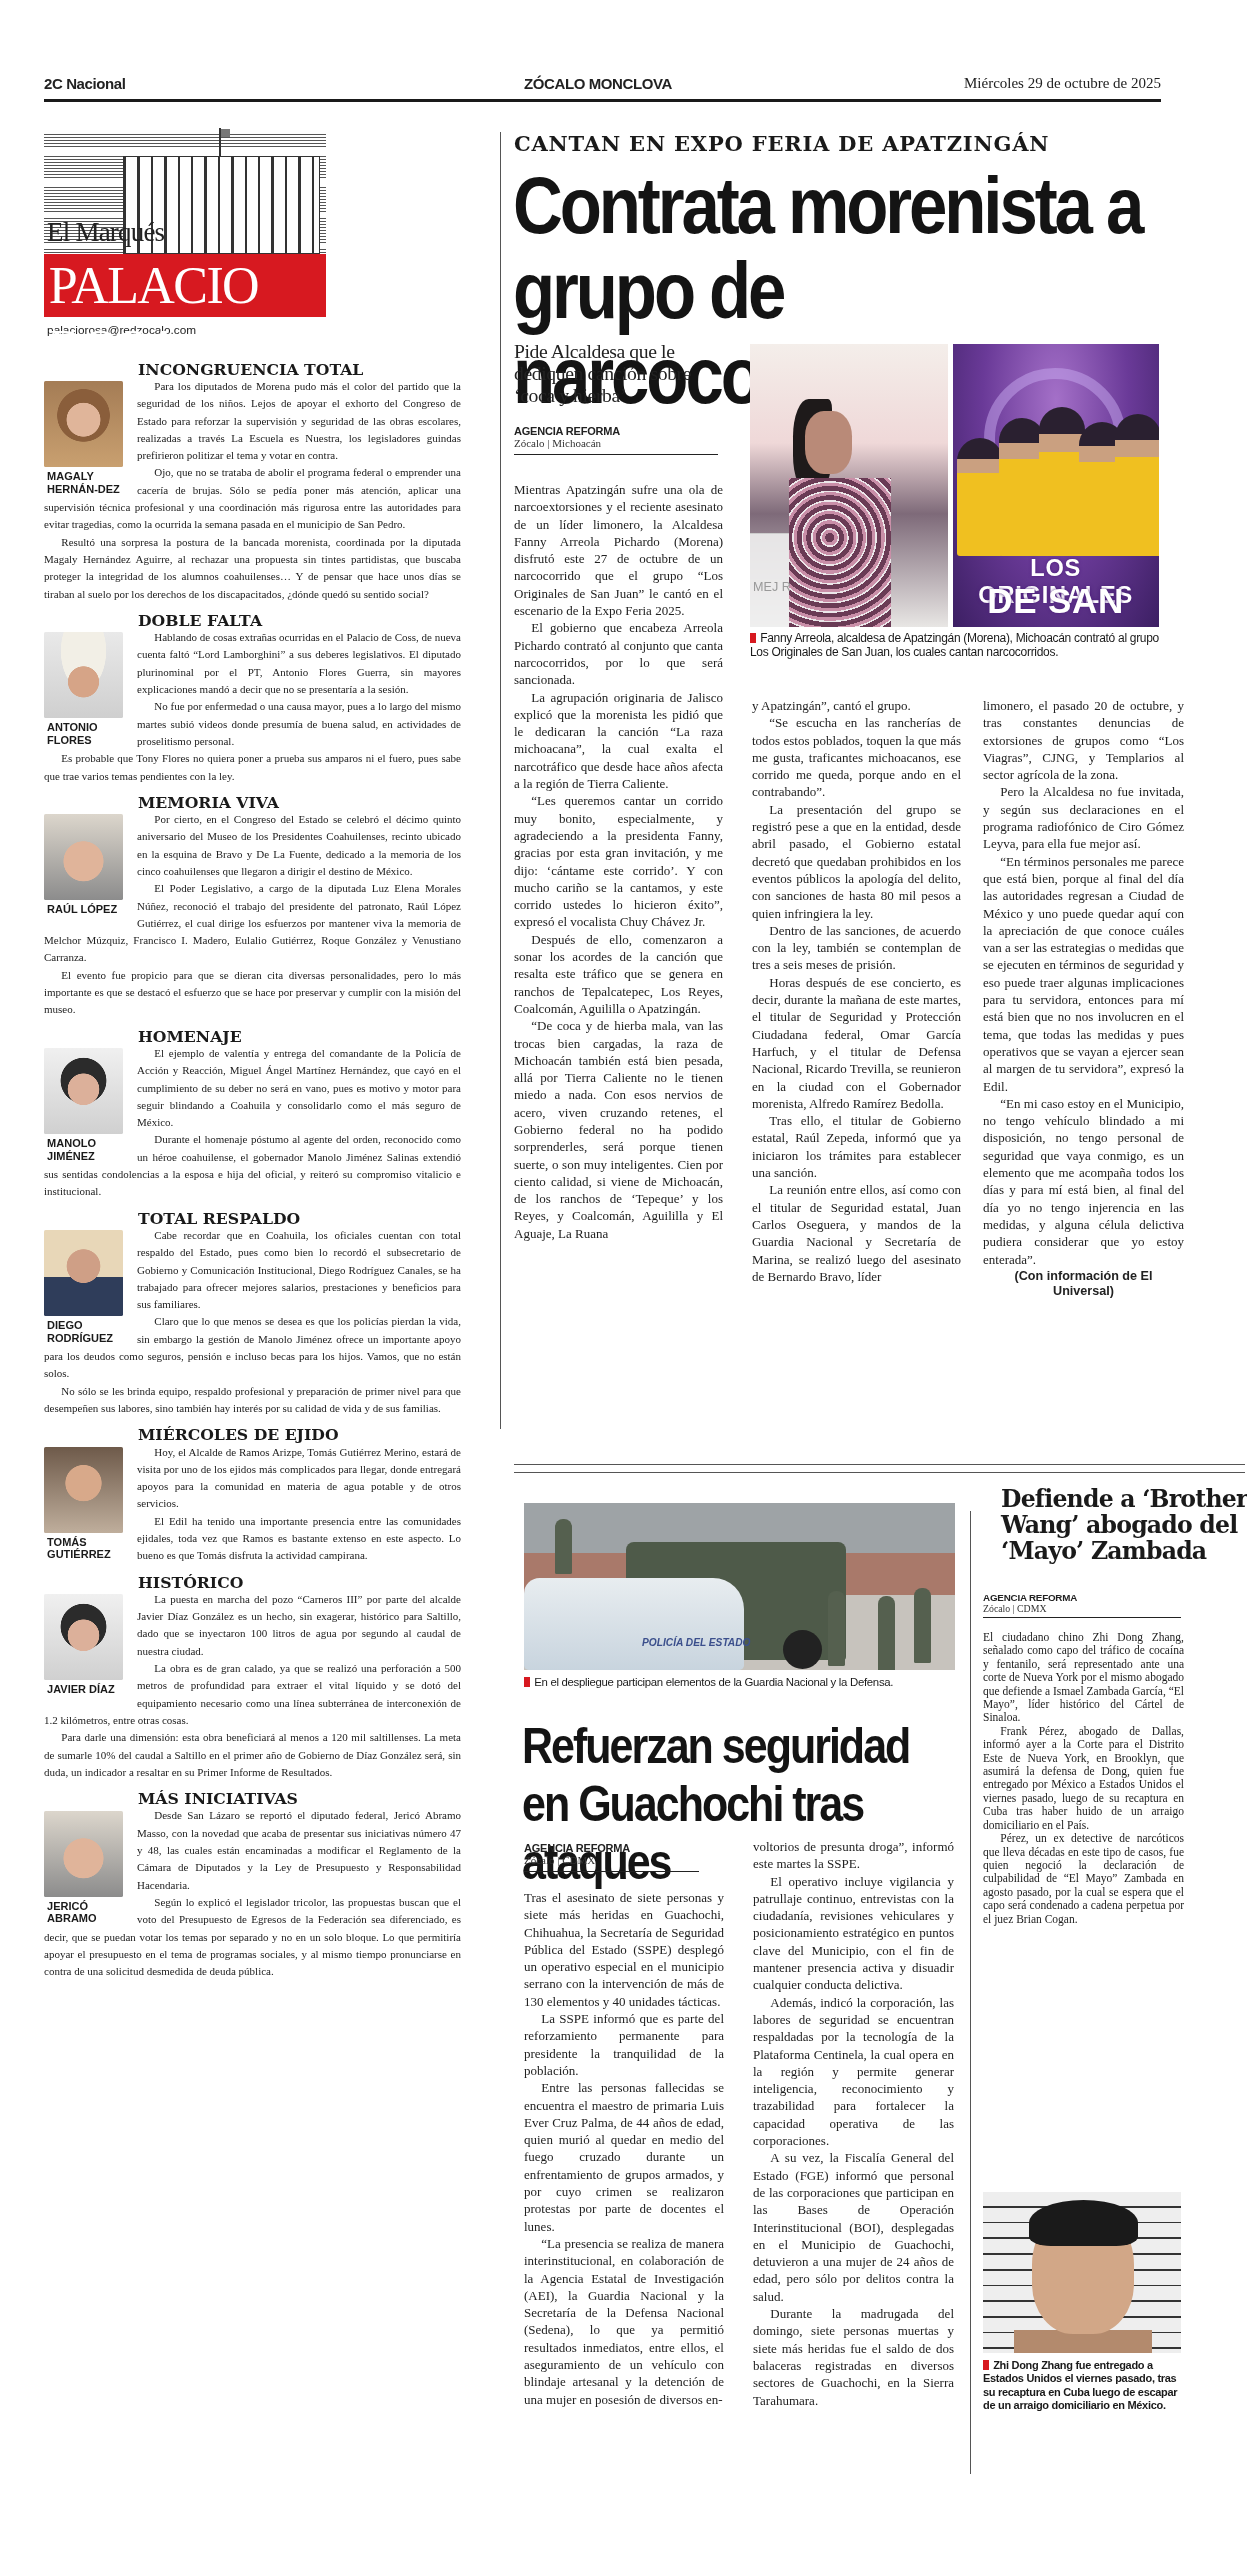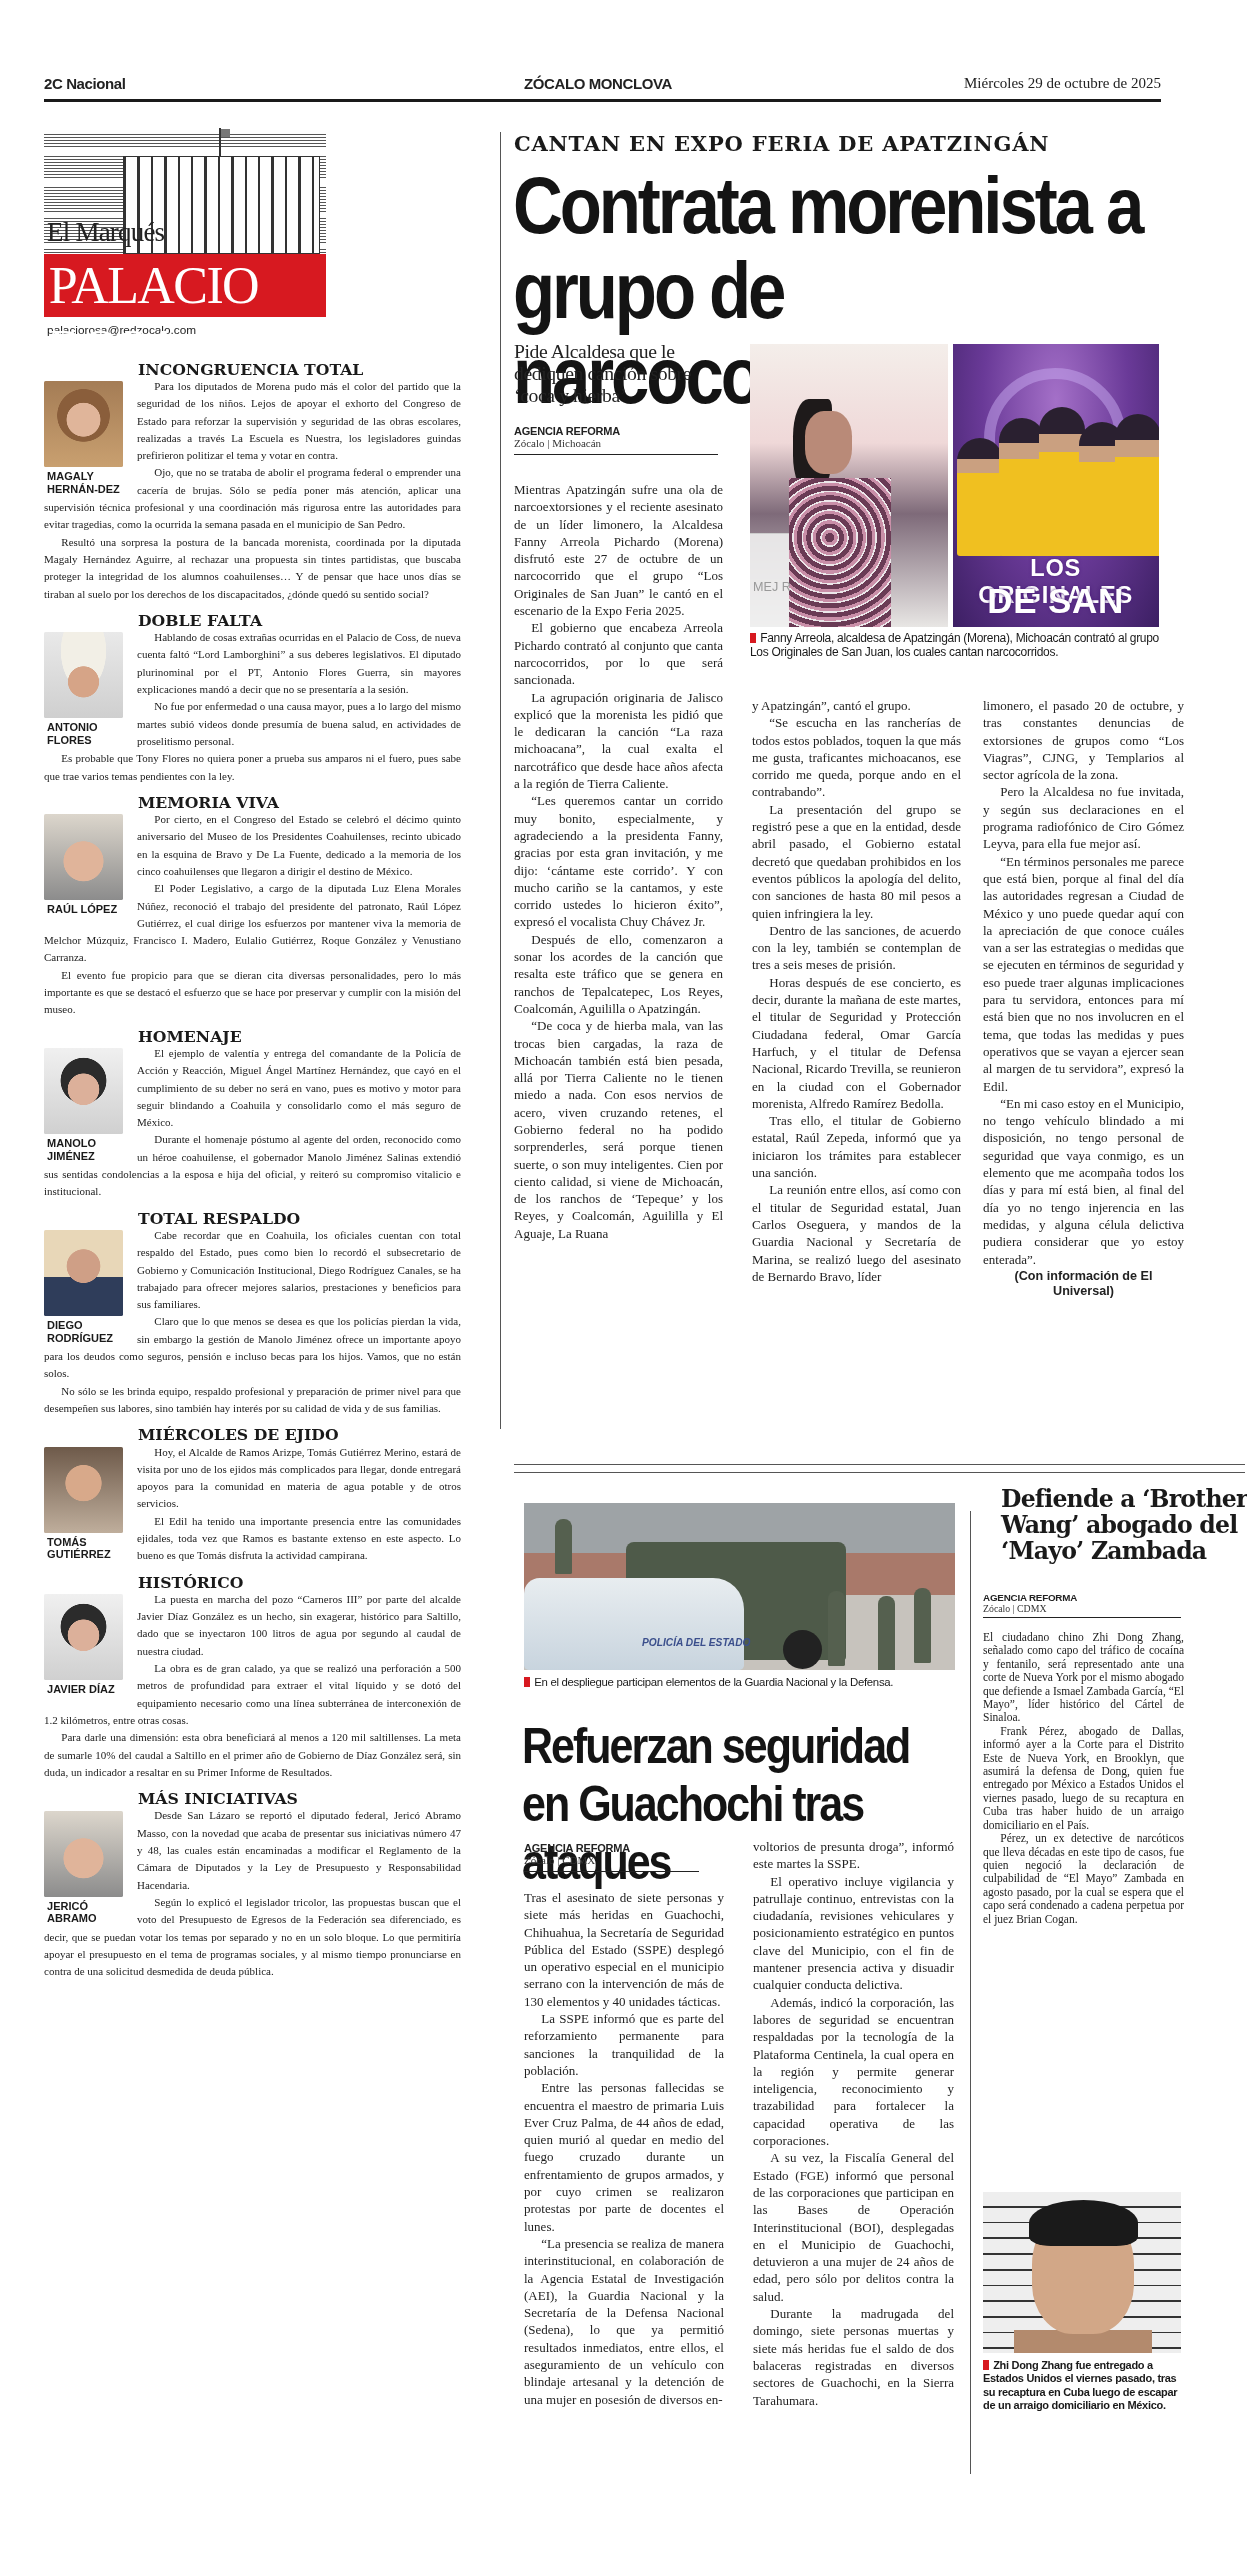--- a/index.html
+++ b/index.html
@@ -378,21 +378,21 @@
 <div class="caption-g">
   <span class="cap-bar"></span><span>En el despliegue participan elementos de la Guardia Nacional y la Defensa.</span>
 </div>
 <h2 class="headline-2">Refuerzan seguridad en Guachochi tras ataques</h2>
 <div class="byline-g">
   <div class="byline">AGENCIA REFORMA</div>
   <div class="dateline">Zócalo | CDMX</div>
 </div>
 <div class="text-col" style="position:absolute;left:524px;top:1889px;width:200px;">
   <p class="first">Tras el asesinato de siete personas y siete más heridas en Guachochi, Chihuahua, la Secretaría de Seguridad Pública del Estado (SSPE) desplegó un operativo especial en el municipio serrano con la intervención de más de 130 elementos y 40 unidades tácticas.</p>
-  <p>La SSPE informó que es parte del reforzamiento permanente para sanciones la tranquilidad de la población.</p>
+  <p>La SSPE informó que es parte del reforzamiento permanente para presidente la tranquilidad de la población.</p>
   <p>Entre las personas fallecidas se encuentra el maestro de primaria Luis Ever Cruz Palma, de 44 años de edad, quien murió al quedar en medio del fuego cruzado durante un enfrentamiento de grupos armados, y por cuyo crimen se realizaron protestas por parte de docentes el lunes.</p>
   <p>“La presencia se realiza de manera interinstitucional, en colaboración de la Agencia Estatal de Investigación (AEI), la Guardia Nacional y la Secretaría de la Defensa Nacional (Sedena), lo que ya permitió resultados inmediatos, entre ellos, el aseguramiento de un vehículo con blindaje artesanal y la detención de una mujer en posesión de diversos en-</p>
 </div>
 <div class="text-col" style="position:absolute;left:753px;top:1838px;width:201px;">
   <p class="first">voltorios de presunta droga”, informó este martes la SSPE.</p>
   <p>El operativo incluye vigilancia y patrullaje continuo, entrevistas con la ciudadanía, revisiones vehiculares y posicionamiento estratégico en puntos clave del Municipio, con el fin de mantener presencia activa y disuadir cualquier conducta delictiva.</p>
   <p>Además, indicó la corporación, las labores de seguridad se encuentran respaldadas por la tecnología de la Plataforma Centinela, la cual opera en la región y permite generar inteligencia, reconocimiento y trazabilidad para fortalecer la capacidad operativa de las corporaciones.</p>
   <p>A su vez, la Fiscalía General del Estado (FGE) informó que personal de las corporaciones que participan en las Bases de Operación Interinstitucional (BOI), desplegadas en el Municipio de Guachochi, detuvieron a una mujer de 24 años de edad, pero sólo por delitos contra la salud.</p>
   <p>Durante la madrugada del domingo, siete personas muertas y siete más heridas fue el saldo de dos balaceras registradas en diversos sectores de Guachochi, en la Sierra Tarahumara.</p>
 </div>

